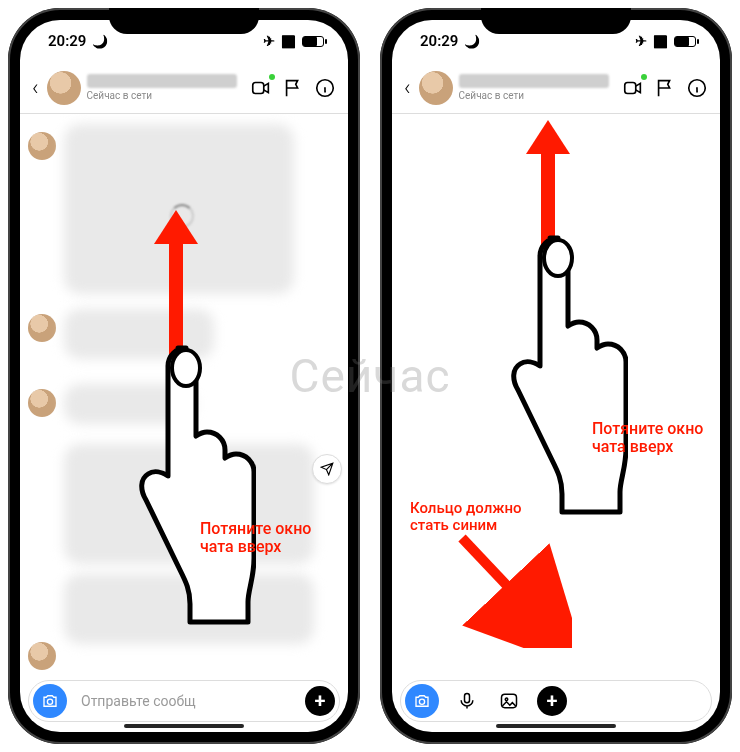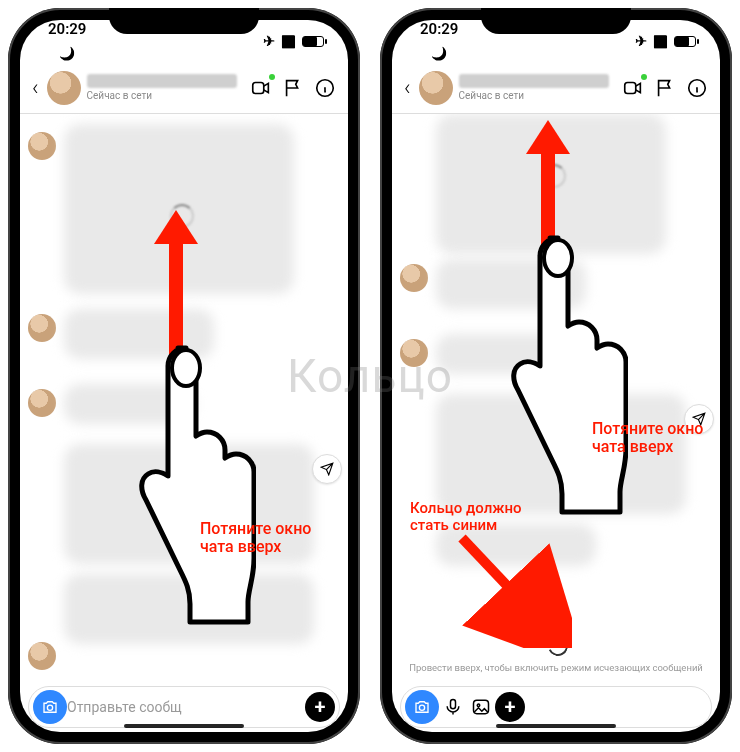--- a/index.html
+++ b/index.html
@@ -52,21 +52,21 @@
   .status {
     height: 42px;
     display: flex;
     align-items: center;
     justify-content: space-between;
     padding: 0 24px 0 28px;
     font-size: 15px;
     font-weight: 600;
     color: #000;
   }
-  .status-left { display:flex; align-items:center; gap:6px;flex-direction:column; }
+  .status-left { display:flex; align-items:center; gap:6px; }
   .status-right { display:flex; align-items:center; gap:6px; font-size:13px; }
   .moon::before { content:"\1F319"; font-size:13px; filter:grayscale(1) brightness(0);}
   .airplane::before { content:"\2708"; font-size:14px; }
   .wifi::before { content:"\1F4F6"; font-size:12px; filter:grayscale(1) brightness(0);}
   .bat {
     width: 22px; height: 11px; border:1.5px solid #000; border-radius:3px;
     position:relative; display:inline-block;
   }
   .bat::after{ content:""; position:absolute; right:-4px; top:2.5px; width:2px; height:5px; background:#000; border-radius:1px;}
   .bat i{ display:block; width:70%; height:100%; background:#000; border-radius:1px;}
@@ -115,23 +115,23 @@
   }
   
   .share-pill{
     position:absolute; right:6px; width:30px; height:30px; border-radius:50%;
     background:#fff; border:1px solid #ddd; display:flex;align-items:center;justify-content:center;
     box-shadow:0 1px 2px rgba(0,0,0,.1);
   }
   .share-pill svg{width:14px;height:14px;}
   
   .input-bar{
-    position:absolute; left:8px; right:8px; bottom:4px; height:42px;
+    position:absolute; left:8px; right:8px; bottom:10px; height:42px;
     border:1px solid #ddd; border-radius:22px; background:#fff;
-    display:flex; align-items:center; padding:0 4px; gap:0;
+    display:flex; align-items:center; padding:0 4px; gap:14px;
   }
   .cam{
     width:34px;height:34px;border-radius:50%;background:#2f88ff;
     display:flex;align-items:center;justify-content:center;color:#fff;flex:none;
   }
   .cam svg{width:18px;height:18px;fill:#fff;}
   .input-text{ flex:1; font-size:14px; color:#9a9a9a; white-space:nowrap; overflow:hidden;}
   .rbtn{ width:28px;height:28px;display:flex;align-items:center;justify-content:center;color:#000;}
   .rbtn svg{width:20px;height:20px;}
   .plus{
@@ -165,21 +165,21 @@
   .watermark{
     position:absolute; left:50%; top:50%; transform:translate(-50%,-50%);
     font-size:46px; color:rgba(120,120,120,.28); font-weight:400;
     pointer-events:none; z-index:100; letter-spacing:1px;
   }
   .home-ind{position:absolute;bottom:4px;left:50%;transform:translateX(-50%);width:120px;height:4px;background:#000;border-radius:3px;opacity:.85;}
 </style>
 </head>
 <body>
 
-<div class="watermark">Кольцо</div>
+<div class="watermark">Сейчас</div>
 
 <div class="phones">
 
   <div class="phone">
     <div class="notch"></div>
     <div class="screen">
 
       <div class="status">
         <div class="status-left">
           <span>20:29</span>
@@ -307,42 +307,20 @@
             </svg>
         </div>
         <div class="hicon">
           <svg viewBox="0 0 24 24" fill="none" stroke="currentColor" stroke-width="1.8">
               <circle cx="12" cy="12" r="9"></circle>
               <path d="M12 8h.01M11 12h1v4h1"></path>
             </svg>
         </div>
       </div>
 
-      <div class="chat-body">
-        <div class="blob" style="top:0px;left:44px;width:230px;height:140px"></div>
-        <div class="spinner" style="top:50px;left:150px"></div>
-
-        <div class="msg-avatar" style="top:150px"></div>
-        <div class="blob" style="top:145px;left:44px;width:150px;height:50px"></div>
-
-        <div class="msg-avatar" style="top:225px"></div>
-        <div class="blob" style="top:220px;left:44px;width:130px;height:40px"></div>
-
-        <div class="blob" style="top:280px;left:44px;width:250px;height:120px"></div>
-        <div class="blob" style="top:410px;left:44px;width:160px;height:42px"></div>
-
-        <div class="share-pill" style="top:290px">
-          <svg viewBox="0 0 24 24" fill="none" stroke="#000" stroke-width="2">
-              <path d="M22 2L11 13M22 2L15 22l-4-9-9-4 20-7z"></path>
-            </svg>
-        </div>
-
-        <div class="ring" style="left:156px;top:522px"></div>
-        <div class="hint-line" style="left:10px;right:10px;top:548px;text-align:center">Провести вверх, чтобы включить режим исчезающих сообщений</div>
-      </div>
 
       <div class="input-bar">
         <div class="cam">
           <svg viewBox="0 0 24 24">
               <path d="M4 7h3l2-2h6l2 2h3v12H4z" fill="none" stroke="#fff" stroke-width="1.8"></path>
               <circle cx="12" cy="13" r="3.5" fill="none" stroke="#fff" stroke-width="1.8"></circle>
             </svg>
         </div>
         <div class="rbtn">
           <svg viewBox="0 0 24 24" fill="none" stroke="currentColor" stroke-width="1.8">

